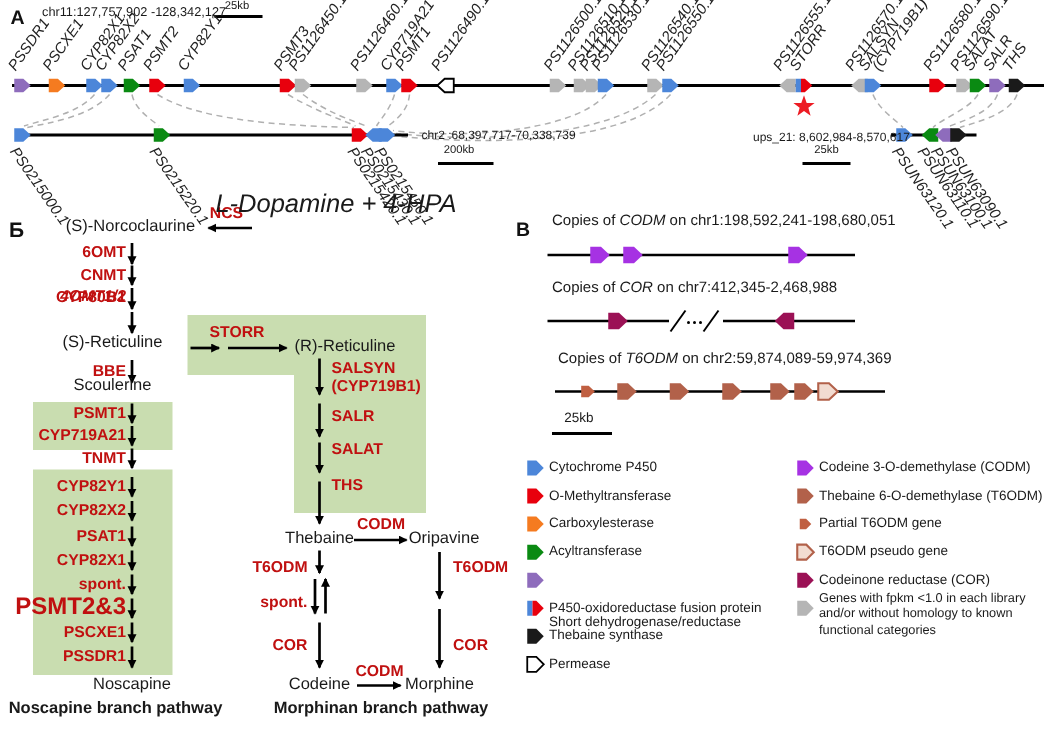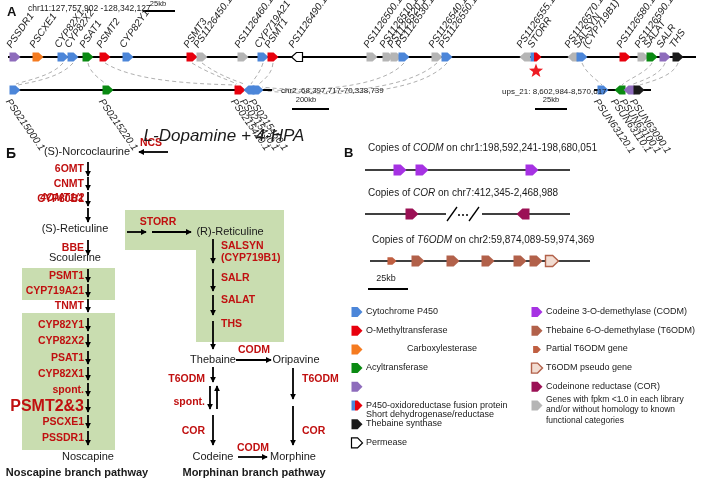--- a/index.html
+++ b/index.html
@@ -242,21 +242,21 @@
     <div class="lbl" style="left: 293px; top: 457px; font-size: 11px; transform: translate(-50%, -50%);">Morphine</div>
     <div class="lbl" style="left: 88px; top: 457px; font-size: 11px; transform: translate(-50%, -50%);">Noscapine</div>
     <div class="lbl" style="left: 254px; top: 473px; font-size: 11px; font-weight: bold; transform: translate(-50%, -50%);">Morphinan branch pathway</div>
     <div class="lbl" style="left: 77px; top: 473px; font-size: 11px; font-weight: bold; transform: translate(-50%, -50%);">Noscapine branch pathway</div>
     <div class="lbl" style="left: 368px; top: 148px; font-size: 10px; transform: translate(0px, -50%);"><span>Copies of </span><span style="font-style: italic;">CODM</span><span> on chr1:198,592,241-198,680,051</span></div>
     <div class="lbl" style="left: 368px; top: 193px; font-size: 10px; transform: translate(0px, -50%);"><span>Copies of </span><span style="font-style: italic;">COR</span><span> on chr7:412,345-2,468,988</span></div>
     <div class="lbl" style="left: 372px; top: 240px; font-size: 10px; transform: translate(0px, -50%); text-align: center;"><span>Copies of </span><span style="font-style: italic;">T6ODM</span><span> on chr2:59,874,089-59,974,369</span></div>
     <div class="lbl" style="left: 386px; top: 279px; font-size: 9px; transform: translate(-50%, -50%);">25kb</div>
     <div class="lbl" style="left: 366px; top: 312px; font-size: 9px; transform: translate(0px, -50%);">Cytochrome P450</div>
     <div class="lbl" style="left: 366px; top: 330.7px; font-size: 9px; transform: translate(0px, -50%);">O-Methyltransferase</div>
-    <div class="lbl" style="left: 366px; top: 349.4px; font-size: 9px; transform: translate(0px, -50%); margin-left: 41px;">Carboxylesterase</div>
+    <div class="lbl" style="left: 366px; top: 349.4px; font-size: 9px; transform: translate(0px, -50%);">Carboxylesterase</div>
     <div class="lbl" style="left: 366px; top: 368.1px; font-size: 9px; transform: translate(0px, -50%);">Acyltransferase</div>
     <div class="lbl" style="left: 366px; top: 386.8px; font-size: 9px; transform: translate(0px, -50%); margin-top: 28px;">Short dehydrogenase/reductase</div>
     <div class="lbl" style="left: 366px; top: 405.5px; font-size: 9px; transform: translate(0px, -50%);">P450-oxidoreductase fusion protein</div>
     <div class="lbl" style="left: 366px; top: 424.2px; font-size: 9px; transform: translate(0px, -50%);">Thebaine synthase</div>
     <div class="lbl" style="left: 366px; top: 442.9px; font-size: 9px; transform: translate(0px, -50%);">Permease</div>
     <div class="lbl" style="left: 546px; top: 312px; font-size: 9px; transform: translate(0px, -50%);">Codeine 3-O-demethylase (CODM)</div>
     <div class="lbl" style="left: 546px; top: 330.7px; font-size: 9px; transform: translate(0px, -50%);">Thebaine 6-O-demethylase (T6ODM)</div>
     <div class="lbl" style="left: 546px; top: 349.4px; font-size: 9px; transform: translate(0px, -50%);">Partial T6ODM gene</div>
     <div class="lbl" style="left: 546px; top: 368.1px; font-size: 9px; transform: translate(0px, -50%);">T6ODM pseudo gene</div>
     <div class="lbl" style="left: 546px; top: 386.8px; font-size: 9px; transform: translate(0px, -50%);">Codeinone reductase (COR)</div>

